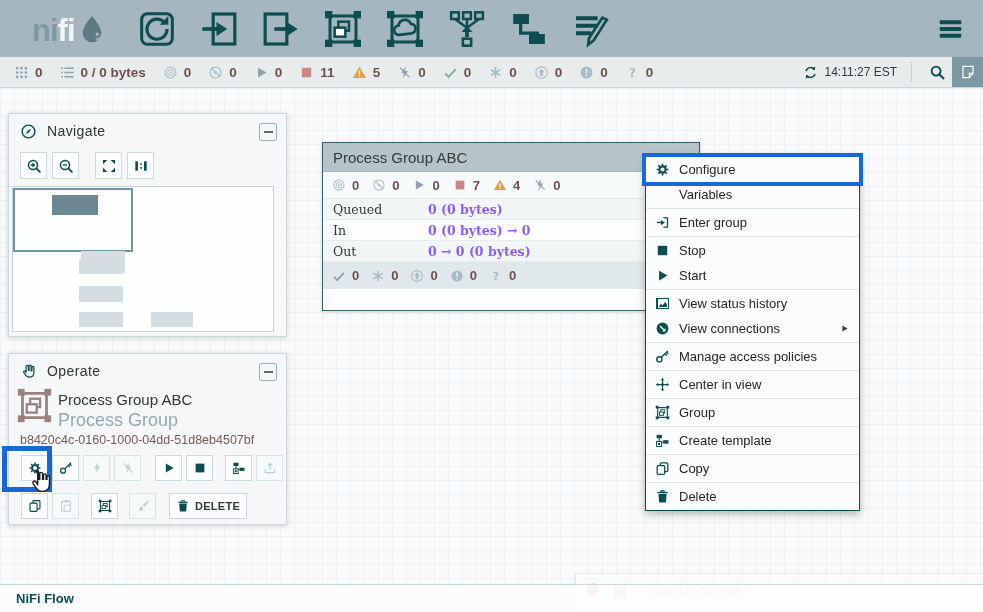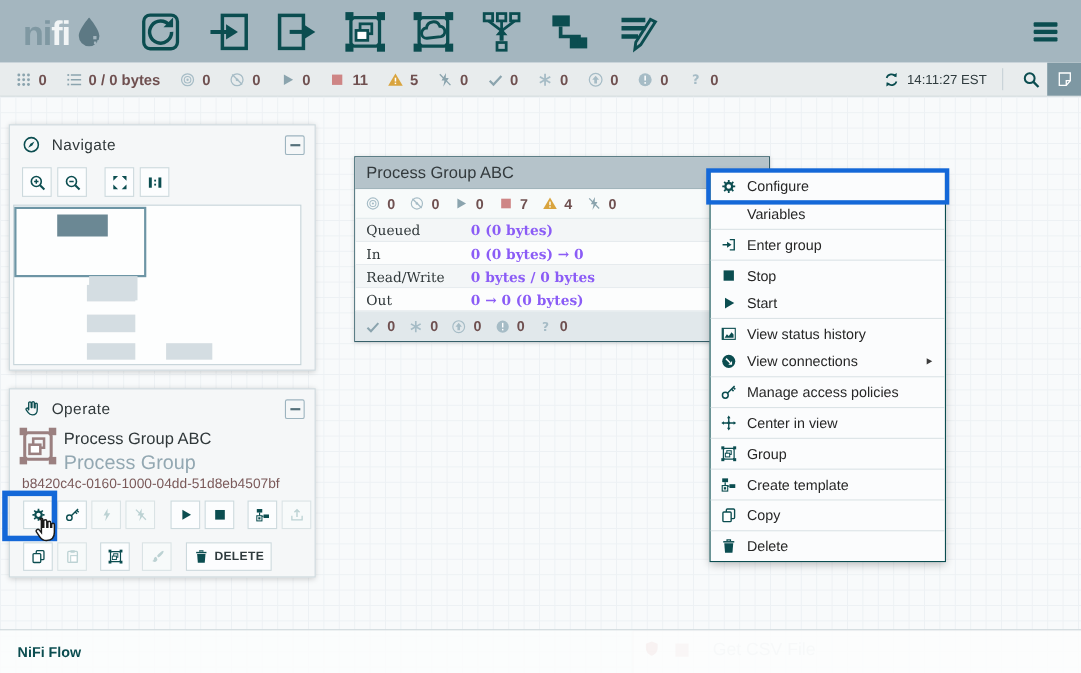--- a/index.html
+++ b/index.html
@@ -3,21 +3,21 @@
 <meta charset="utf-8">
 <style>
   * { margin:0; padding:0; box-sizing:border-box; }
   html,body { width:983px; height:612px; overflow:hidden; }
   body { font-family:"Liberation Sans", sans-serif; position:relative; background:#f8fafb; }
   svg { display:block; width:100%; height:100%; }
   .icon { display:inline-flex; flex:none; }
 
   
   .toolbar { position:absolute; left:0; top:0; width:983px; height:57px; background:#a4b6bf; display:flex; align-items:center; }
-  .logo { display:flex; align-items:flex-end; margin-left:21px; }
+  .logo { display:flex; align-items:flex-end; margin-left:32px; }
   .logo-ni { font-size:31px; font-weight:bold; color:#7f98a2; letter-spacing:-1px; line-height:1; }
   .logo-fi { font-size:31px; font-weight:bold; color:#f2f5f6; letter-spacing:-1px; line-height:1;text-align:center; }
   .logo-drop { width:30px; height:34px; color:#5d7984; margin-left:2px; }
   .tb-icons { display:flex; align-items:center; gap:22px; margin-left:30px; }
   .tb-icon { width:40px; height:40px; color:#0b4d50; }
   .hamburger { margin-left:auto; margin-right:16px; width:33px; height:26px; color:#0b4d50; cursor:pointer; }
 
   
   .statusbar { position:absolute; left:0; top:57px; width:983px; height:31px; background:#e8eced; border-bottom:1px solid #ccd6da; display:flex; align-items:center; }
   .counters { display:flex; align-items:center; gap:17px; margin-left:14px; }
@@ -94,21 +94,21 @@
   .mi .icon { width:15px; height:15px; color:#0b4d50; }
   .mi .sub-arrow { margin-left:auto; width:9px; height:9px; color:#3c3c3c; }
   .msep { border-top:1px solid #dbe3e6; margin:1px 0; }
   .mi-hl { position:absolute; left:-4px; top:-4px; width:221px; height:33px; border:4px solid #1468d8; z-index:11; pointer-events:none; }
 
   
   .ghost { left:575px; top:485px; width:420px; height:40px; background:#fefefe; border:1px solid #e2d4d4; opacity:.5; z-index:2; }
   .ghost-shield { position:absolute; left:9px; top:7px; width:15px; height:17px; color:#c96d6d; }
   .ghost-sq { position:absolute; left:38px; top:11px; width:12px; height:12px; background:#dda3a3; }
   .ghost-name { position:absolute; left:72px; top:8px; font-size:16px; color:#b9c4c8; }
-  .crumbs { left:0; bottom:0; width:983px; height:40px; background:rgba(252,253,253,.85); border-top:1px solid #ccd6da; display:flex; align-items:center; z-index:5; }
+  .crumbs { left:0; bottom:0; width:983px; height:28px; background:rgba(252,253,253,.85); border-top:1px solid #ccd6da; display:flex; align-items:center; z-index:5; }
   .crumb-link { margin-left:16px; font-size:13px; font-weight:bold; color:#0b4d50; cursor:pointer; }
 </style>
 </head>
 <body>
 
 <div class="toolbar">
   <div class="logo">
     <span class="logo-ni">ni</span>
       <span class="logo-fi">fi</span>
     <span class="icon logo-drop">
@@ -634,24 +634,20 @@
     <div>
       <div class="pg-row">
           <span class="lbl">Queued</span>
           <span class="v">0 (0 bytes)</span>
         </div>
       <div class="pg-row">
           <span class="lbl">In</span>
           <span class="v">0 (0 bytes) → 0</span>
         </div>
       <div class="pg-row">
-          <span class="lbl">Read/Write</span>
-          <span class="v">0 bytes / 0 bytes</span>
-        </div>
-      <div class="pg-row">
           <span class="lbl">Out</span>
           <span class="v">0 → 0 (0 bytes)</span>
         </div>
     </div>
     <div class="pg-ft">
       <span class="ctr">
           <span class="icon c-mut">
             <svg viewBox="0 0 24 24">
               <path d="M3.5 13.5 9 19 20.5 6.5" stroke="currentColor" stroke-width="3.2" fill="none"></path>
             </svg>

